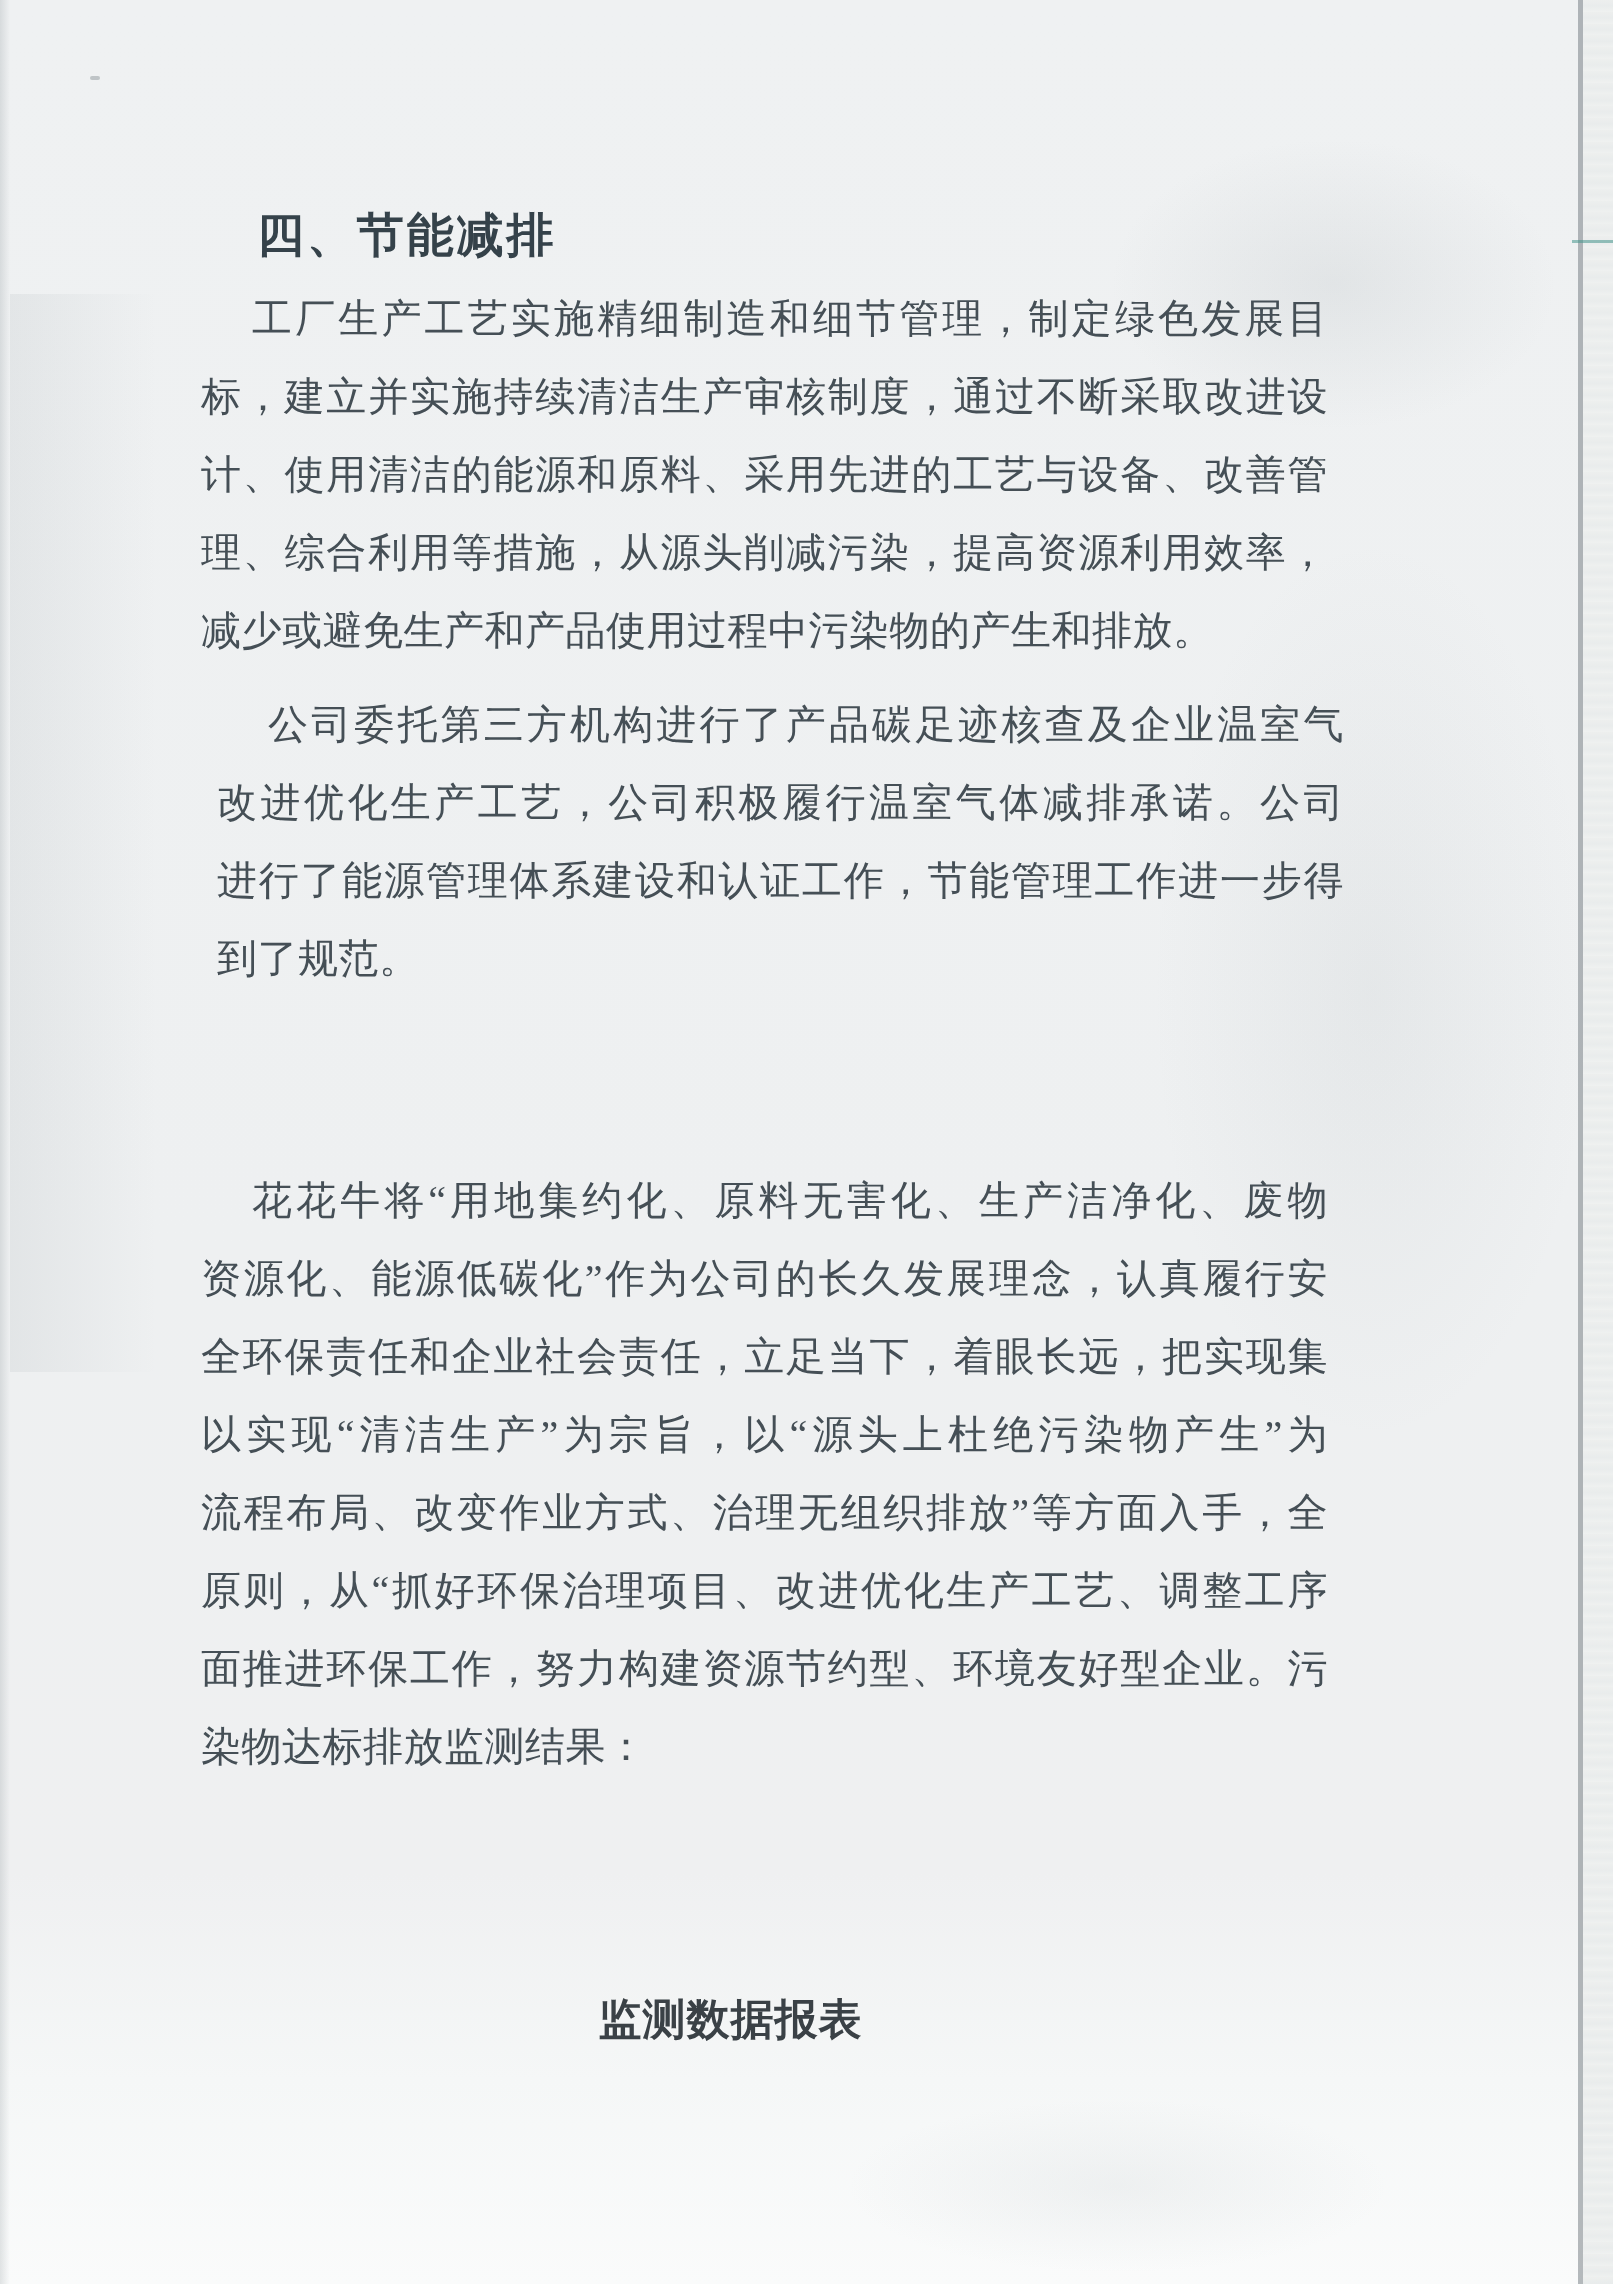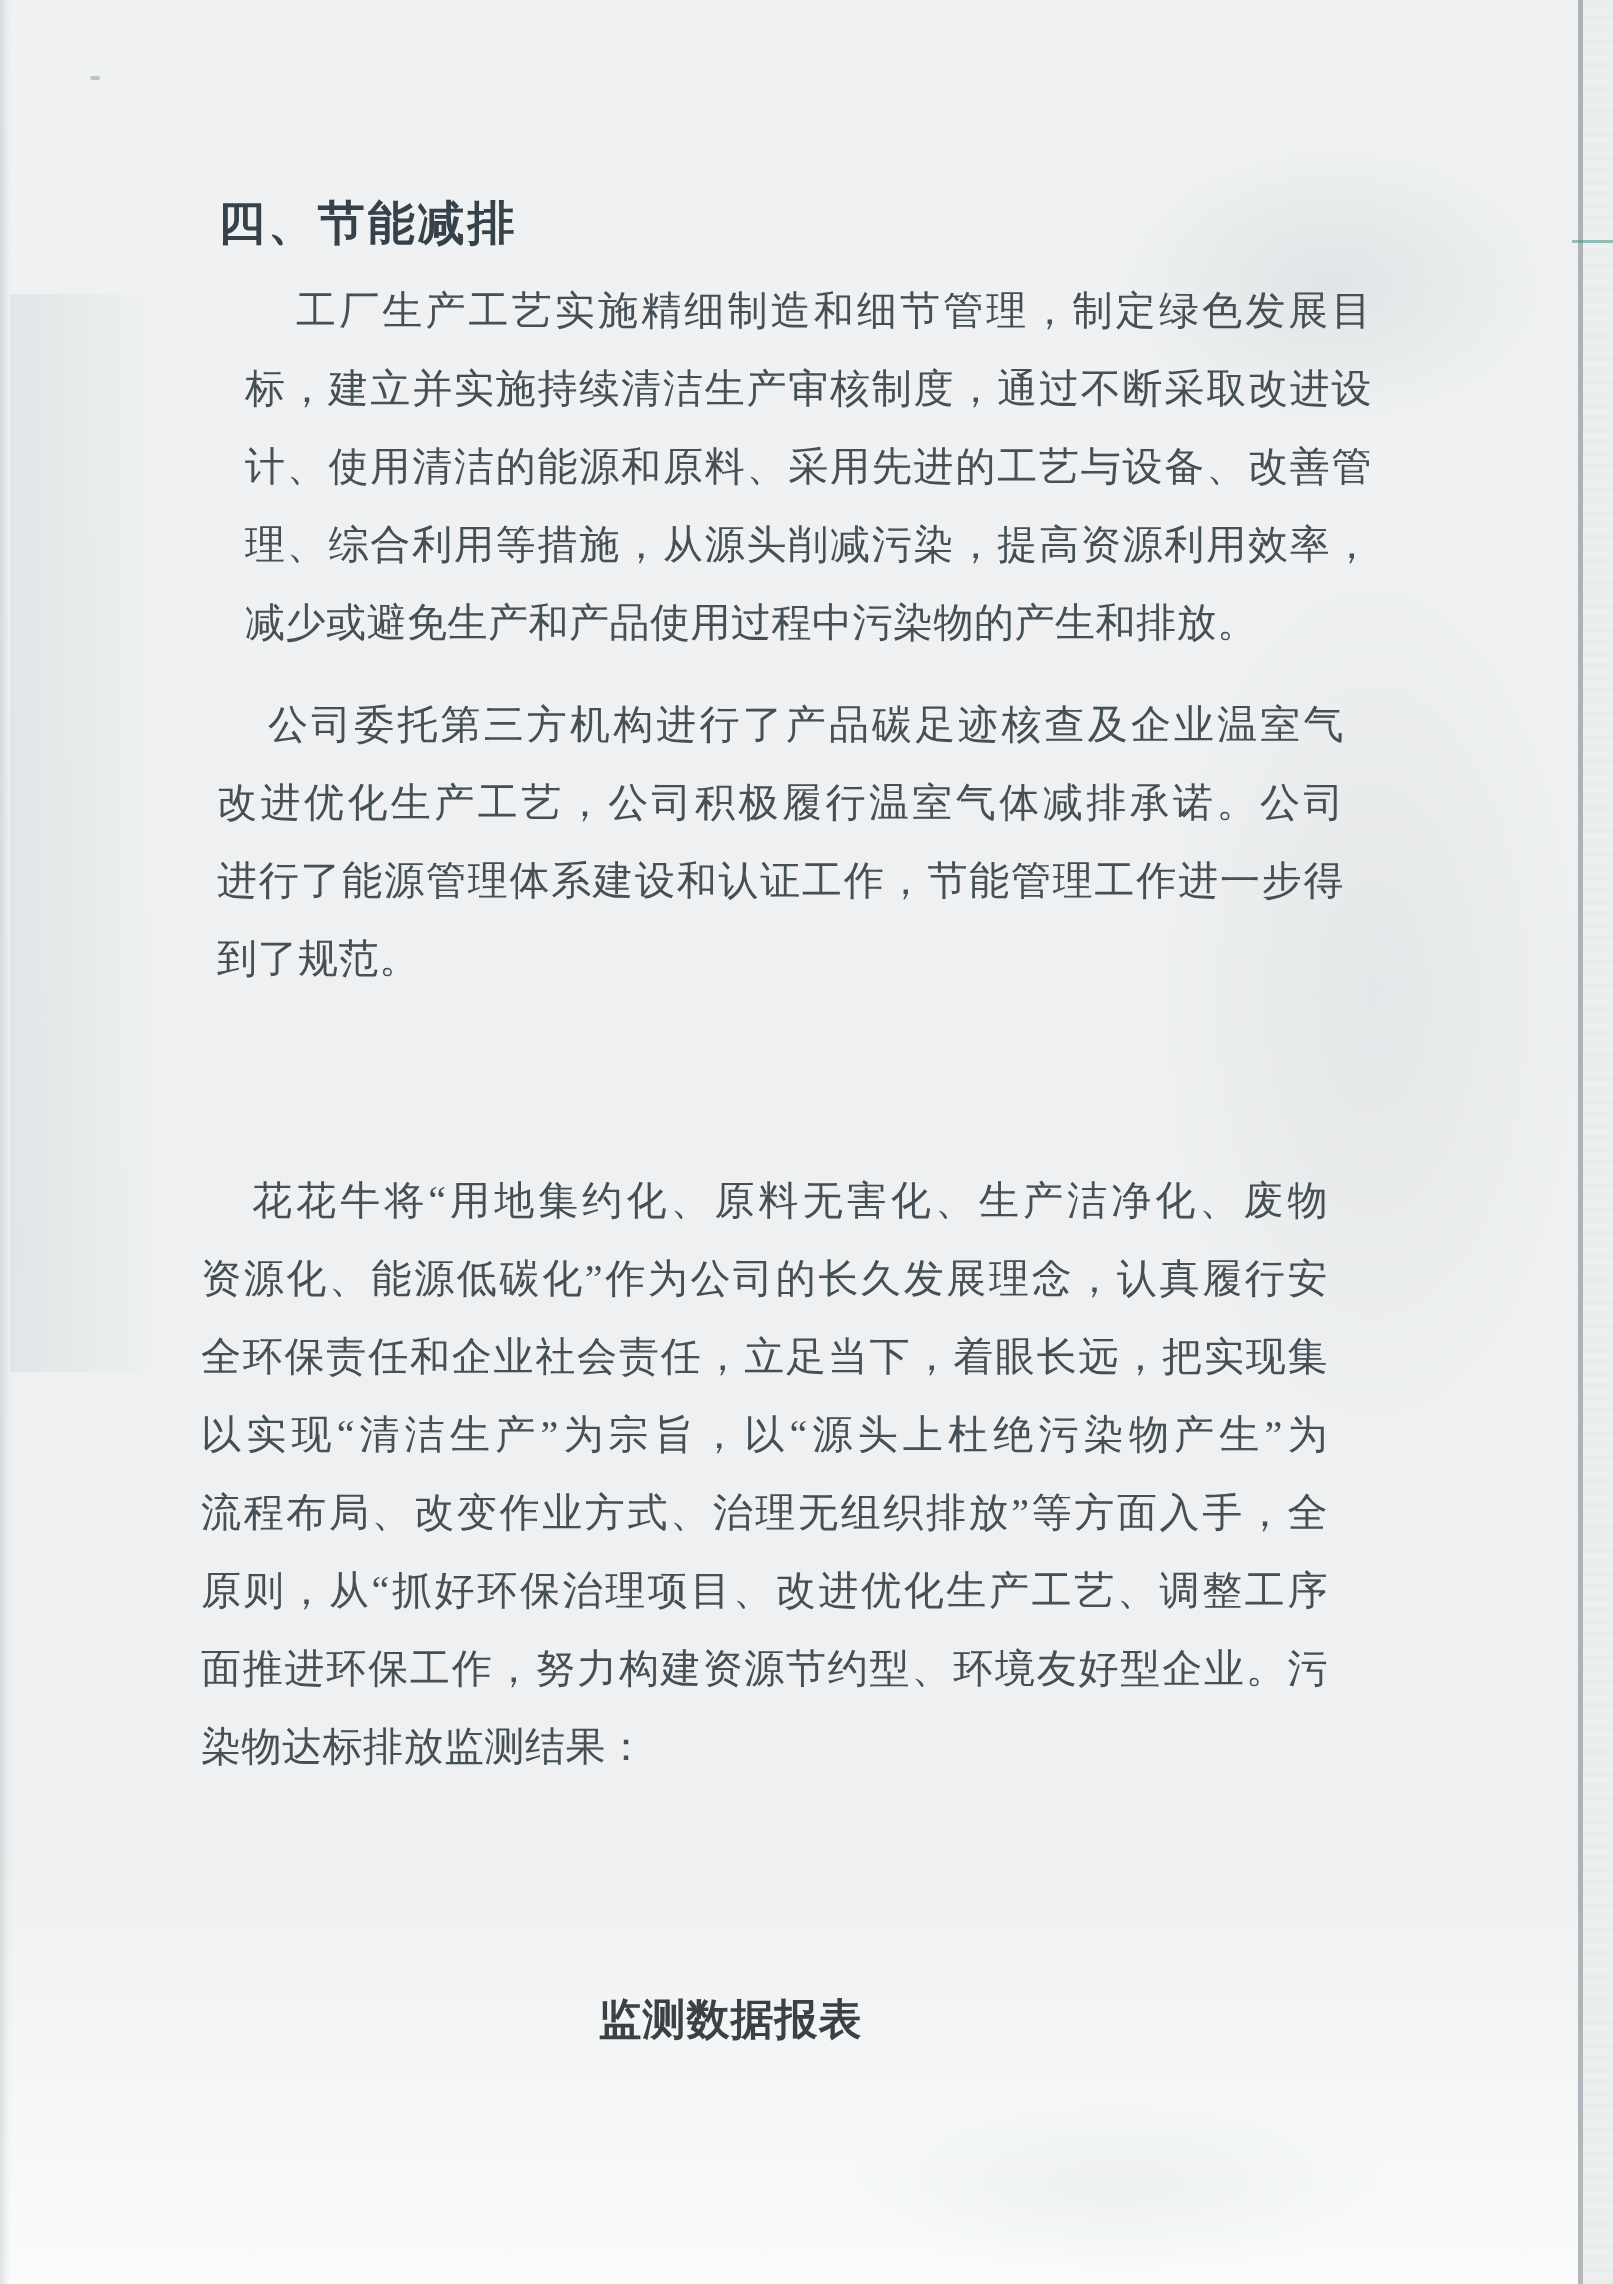--- a/index.html
+++ b/index.html
@@ -85,23 +85,23 @@
   <div class="edge-left"></div>
   <div class="blotch-a"></div>
   <div class="blotch-b"></div>
   <div class="blotch-c"></div>
   <div class="blotch-d"></div>
   <div class="speck"></div>
   <div class="edge-right-strip"></div>
   <div class="edge-right-line"></div>
   <div class="teal-line"></div>
 
-  <div class="heading" style="top:192px;">四、节能减排</div>
+  <div class="heading" style="top:204px;margin-left:39px;">四、节能减排</div>
 
-  <div class="para" style="top:272px;margin-left:44px;">
+  <div class="para" style="top:280px;">
     <div class="line just indent">工厂生产工艺实施精细制造和细节管理，制定绿色发展目</div>
     <div class="line just">标，建立并实施持续清洁生产审核制度，通过不断采取改进设</div>
     <div class="line just">计、使用清洁的能源和原料、采用先进的工艺与设备、改善管</div>
     <div class="line just">理、综合利用等措施，从源头削减污染，提高资源利用效率，</div>
     <div class="line">减少或避免生产和产品使用过程中污染物的产生和排放。</div>
   </div>
 
   <div class="para" style="top:686px;margin-left:16px;">
     <div class="line just indent">公司委托第三方机构进行了产品碳足迹核查及企业温室气</div>
     <div class="line just">改进优化生产工艺，公司积极履行温室气体减排承诺。公司</div>

